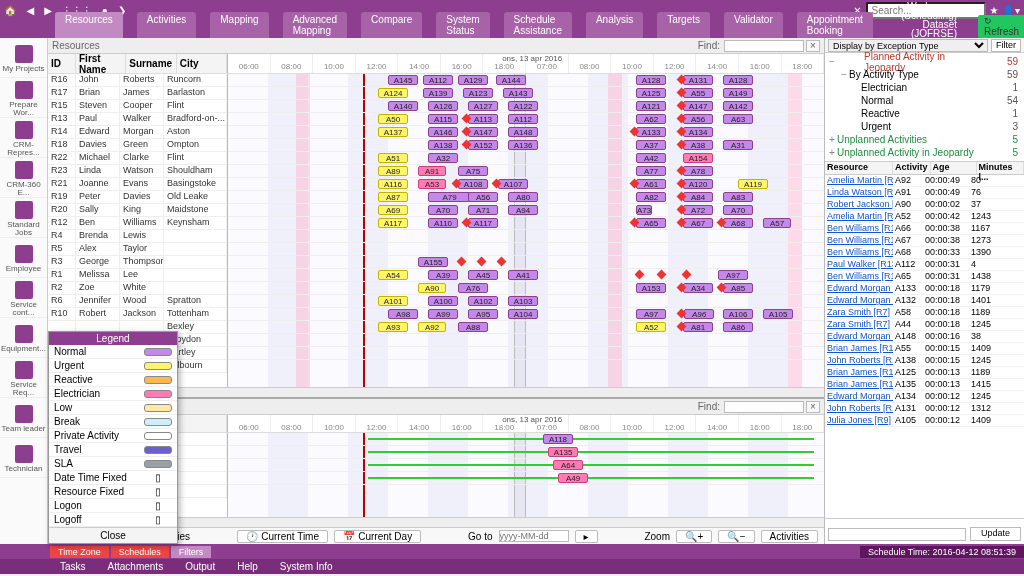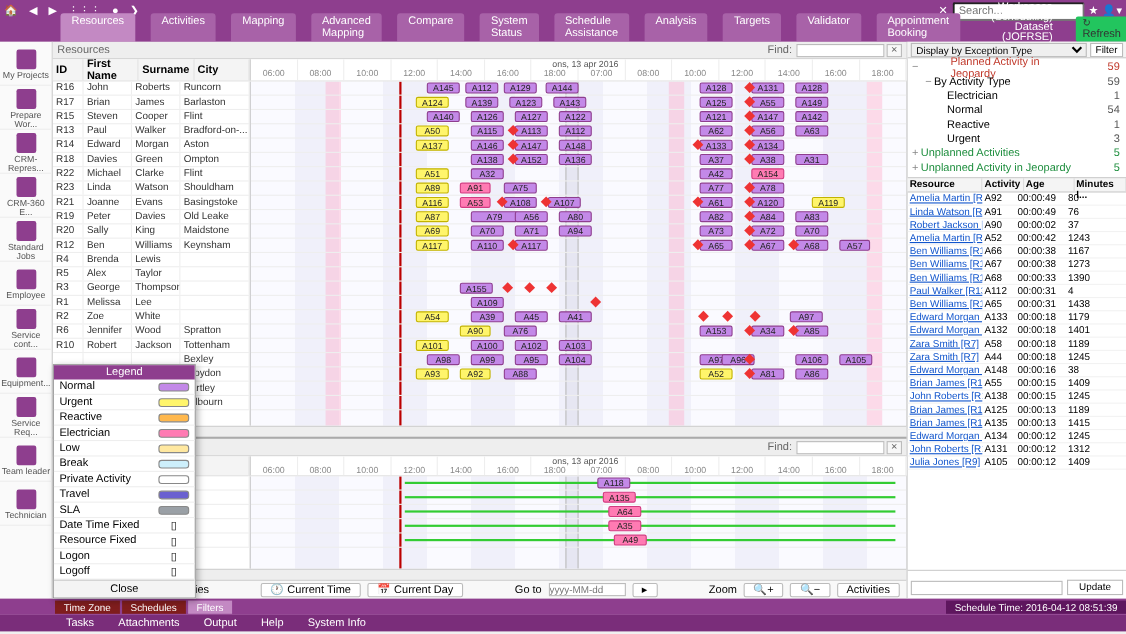--- a/index.html
+++ b/index.html
@@ -85,21 +85,21 @@
 
 
 .btnbar { height:17px; border-top:1px solid #ccc; background:#f8f8f8; display:flex; align-items:center; gap:6px; padding:0 6px; font-size:9px; }
 .btnbar .chk { display:flex; align-items:center; gap:2px; }
 .btnbar .btn { border:1px solid #bbb; background:#fff; padding:0 8px; height:13px; line-height:11px; border-radius:2px; cursor:pointer; }
 .btnbar .spacer { flex:1; }
 .btnbar input.date { width:70px; height:12px; font-size:9px; border:1px solid #bbb; }
 
 
 .purple-tabs { height:15px; background:#8e3e8e; display:flex; align-items:center; padding-left:50px; gap:2px; color:#fff; }
-.purple-tabs .ptab { background:#7f1d1d; padding:1px 8px; cursor:pointer; font-size:9px; }
+.purple-tabs .ptab { background:#ef4444; padding:1px 8px; cursor:pointer; font-size:9px; }
 .purple-tabs .ptab.active { background:#c389c3; }
 .purple-tabs .spacer { flex:1; }
 .purple-tabs .sched-time { background:#5e165e; padding:1px 8px; font-size:9px; }
 
 .bottom-tasks { height:15px; background:#7a2d7a; color:#fff; display:flex; align-items:center; padding-left:60px; gap:22px; font-size:10px; }
 .bottom-tasks .bt { cursor:pointer; }
 
 
 .right { width:200px; border-left:1px solid #bbb; background:#fff; display:flex; flex-direction:column; }
 .right .filter-row { height:15px; background:#f4f4f4; border-bottom:1px solid #ccc; display:flex; align-items:center; padding:0 3px; }
@@ -501,21 +501,21 @@
             <div class="bar" style="left: 408px; width: 30px;">A82</div>
             <div class="bar" style="left: 455px; width: 30px;">A84</div>
             <div class="diamond red" style="left: 450px;"></div>
             <div class="bar" style="left: 495px; width: 30px;">A83</div>
           </div>
           <div class="g-row">
             <div class="bar yellow" style="left: 150px; width: 30px;">A69</div>
             <div class="bar" style="left: 200px; width: 30px;">A70</div>
             <div class="bar" style="left: 240px; width: 30px;">A71</div>
             <div class="bar" style="left: 280px; width: 30px;">A94</div>
-            <div class="bar" style="left: 408px; width: 30px;">A73</div>
+            <div class="bar" style="left: 408px; width: 16px;">A73</div>
             <div class="bar" style="left: 455px; width: 30px;">A72</div>
             <div class="diamond red" style="left: 450px;"></div>
             <div class="bar" style="left: 495px; width: 30px;">A70</div>
           </div>
           <div class="g-row">
             <div class="bar yellow" style="left: 150px; width: 30px;">A117</div>
             <div class="bar" style="left: 200px; width: 30px;">A110</div>
             <div class="bar" style="left: 240px; width: 30px;">A117</div>
             <div class="diamond red" style="left: 235px;"></div>
             <div class="bar" style="left: 408px; width: 30px;">A65</div>
@@ -526,24 +526,20 @@
             <div class="diamond red" style="left: 490px;"></div>
             <div class="bar" style="left: 535px; width: 28px;">A57</div>
           </div>
           <div class="g-row"></div>
           <div class="g-row"></div>
           <div class="g-row">
             <div class="bar" style="left: 190px; width: 30px;">A155</div>
             <div class="diamond red" style="left: 230px;"></div>
             <div class="diamond red" style="left: 250px;"></div>
             <div class="diamond red" style="left: 270px;"></div>
-          </div>
-          <div class="g-row">
-            <div class="bar" style="left: 200px; width: 30px;">A109</div>
-            <div class="diamond red" style="left: 310px;"></div>
           </div>
           <div class="g-row">
             <div class="bar yellow" style="left: 150px; width: 30px;">A54</div>
             <div class="bar" style="left: 200px; width: 30px;">A39</div>
             <div class="bar" style="left: 240px; width: 30px;">A45</div>
             <div class="bar" style="left: 280px; width: 30px;">A41</div>
             <div class="diamond red" style="left: 408px;"></div>
             <div class="diamond red" style="left: 430px;"></div>
             <div class="diamond red" style="left: 455px;"></div>
             <div class="bar" style="left: 490px; width: 30px;">A97</div>
@@ -562,21 +558,21 @@
             <div class="bar" style="left: 200px; width: 30px;">A100</div>
             <div class="bar" style="left: 240px; width: 30px;">A102</div>
             <div class="bar" style="left: 280px; width: 30px;">A103</div>
           </div>
           <div class="g-row">
             <div class="bar" style="left: 160px; width: 30px;">A98</div>
             <div class="bar" style="left: 200px; width: 30px;">A99</div>
             <div class="bar" style="left: 240px; width: 30px;">A95</div>
             <div class="bar" style="left: 280px; width: 30px;">A104</div>
             <div class="bar" style="left: 408px; width: 30px;">A97</div>
-            <div class="bar" style="left: 428px; width: 30px;">A96</div>
+            <div class="bar" style="left: 456px; width: 30px; font-style: italic;">A96</div>
             <div class="diamond red" style="left: 450px;"></div>
             <div class="bar" style="left: 495px; width: 30px;">A106</div>
             <div class="bar" style="left: 535px; width: 30px;">A105</div>
           </div>
           <div class="g-row">
             <div class="bar yellow" style="left: 150px; width: 30px;">A93</div>
             <div class="bar yellow" style="left: 190px; width: 28px;">A92</div>
             <div class="bar" style="left: 230px; width: 30px;">A88</div>
             <div class="bar yellow" style="left: 408px; width: 30px;">A52</div>
             <div class="bar" style="left: 455px; width: 30px;">A81</div>
@@ -653,24 +649,20 @@
             <div class="g-row">
               <div style="position: absolute; left: 140px; right: 10px; top: 5px; height: 2px; background: rgb(51, 204, 51);"></div>
               <div class="bar pink" style="left: 320px; width: 30px;">A135</div>
             </div>
             <div class="g-row">
               <div style="position: absolute; left: 140px; right: 10px; top: 5px; height: 2px; background: rgb(51, 204, 51);"></div>
               <div class="bar pink" style="left: 325px; width: 30px;">A64</div>
             </div>
             <div class="g-row">
               <div style="position: absolute; left: 140px; right: 10px; top: 5px; height: 2px; background: rgb(51, 204, 51);"></div>
-              <div class="bar pink" style="left: 325px; width: 30px;">A35</div>
-            </div>
-            <div class="g-row">
-              <div style="position: absolute; left: 140px; right: 10px; top: 5px; height: 2px; background: rgb(51, 204, 51);"></div>
               <div class="bar pink" style="left: 330px; width: 30px;">A49</div>
             </div>
           </div>
       </div>
       <div style="height:10px;background:#eee;border-top:1px solid #ccc"></div>
     </div>
 
     <div class="legend">
       <div class="lg-title">Legend</div>
       <div id="legend-rows">

